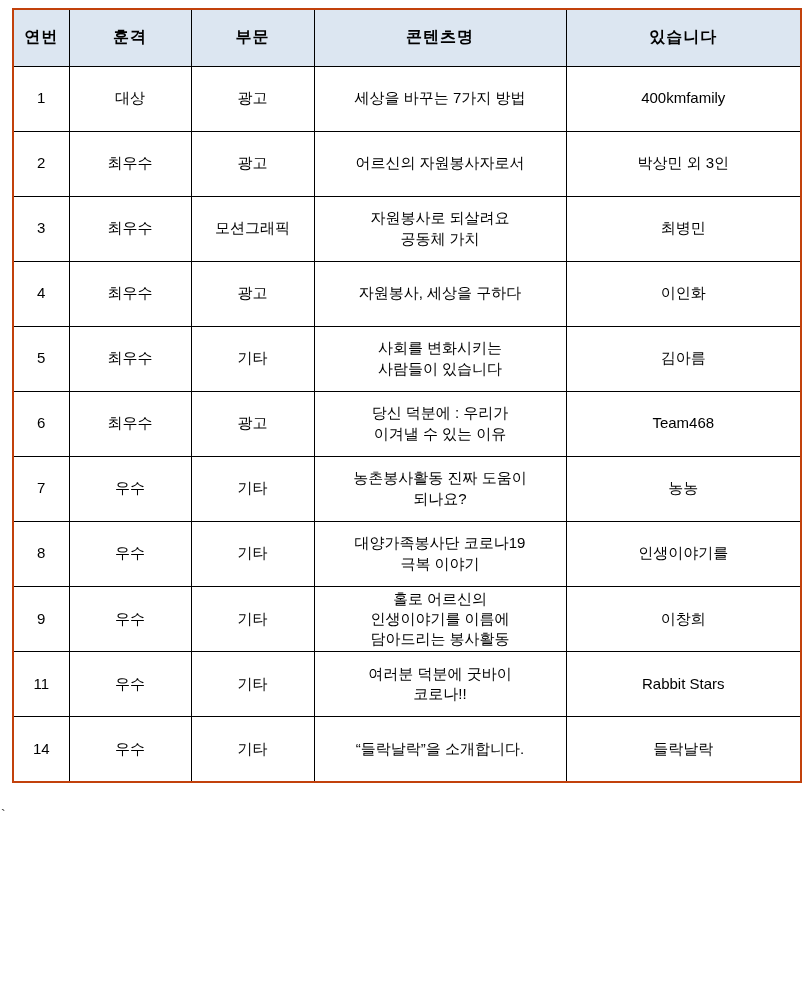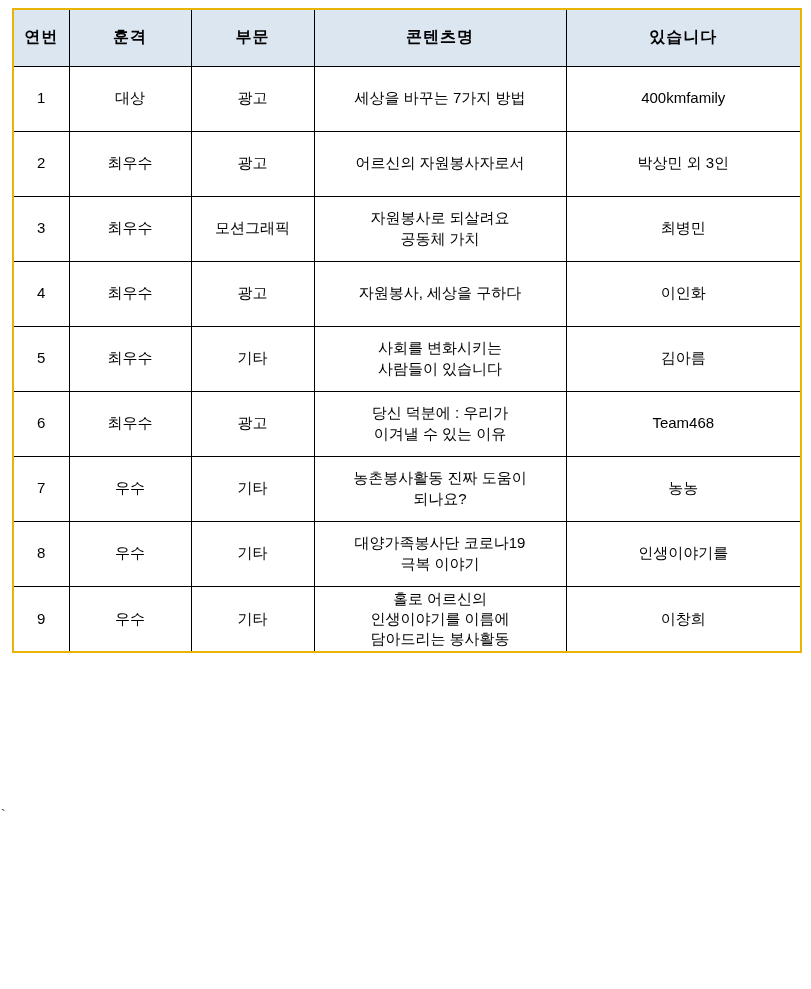--- a/index.html
+++ b/index.html
@@ -24,21 +24,21 @@
     color: #333333;
     line-height: 1;
   }
   table.awards {
     position: absolute;
     left: 12px;
     top: 8px;
     border-collapse: collapse;
     table-layout: fixed;
     width: 788px;
-    border: 2px solid #eab308;
+    border: 2px solid #c2410c;
   }
   table.awards th,
   table.awards td {
     border: 1px solid #000000;
     text-align: center;
     vertical-align: middle;
     padding: 2px 4px;
     overflow: hidden;
   }
   table.awards thead tr { height: 57px; }
@@ -147,15 +147,30 @@
       </tr>
       <tr>
         <td>9</td>
         <td>우수</td>
         <td>기타</td>
         <td class="content">홀로 어르신의
 인생이야기를 이름에
 담아드리는 봉사활동</td>
         <td>이창희</td>
       </tr>
+      <tr>
+        <td>11</td>
+        <td>우수</td>
+        <td>기타</td>
+        <td class="content">여러분 덕분에 굿바이
+코로나!!</td>
+        <td>Rabbit Stars</td>
+      </tr>
+      <tr>
+        <td>14</td>
+        <td>우수</td>
+        <td>기타</td>
+        <td class="content">“들락날락”을 소개합니다.</td>
+        <td>들락날락</td>
+      </tr>
     </tbody>
   </table>
 </div>
 
 </body></html>

